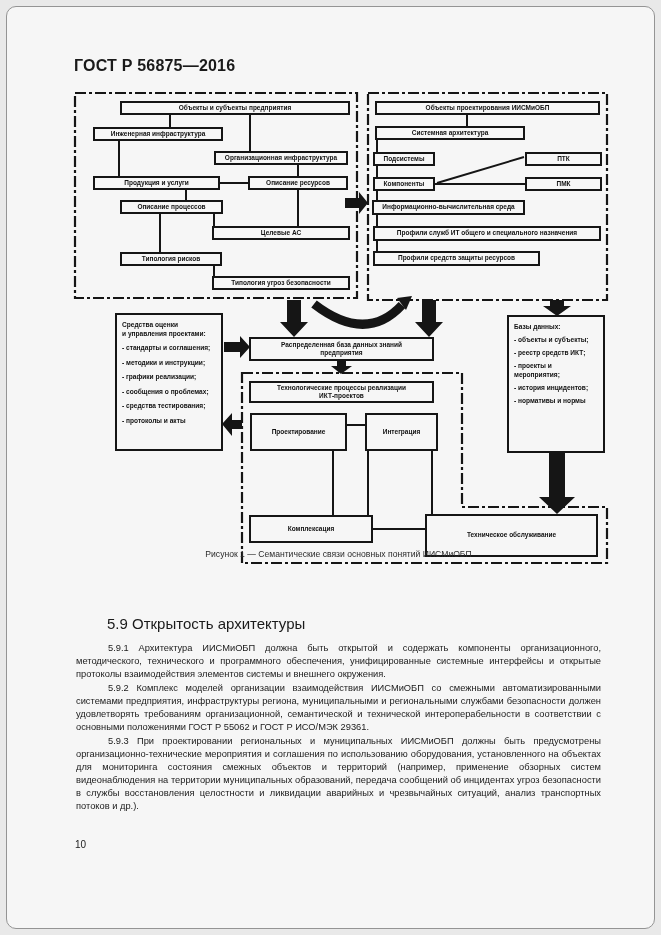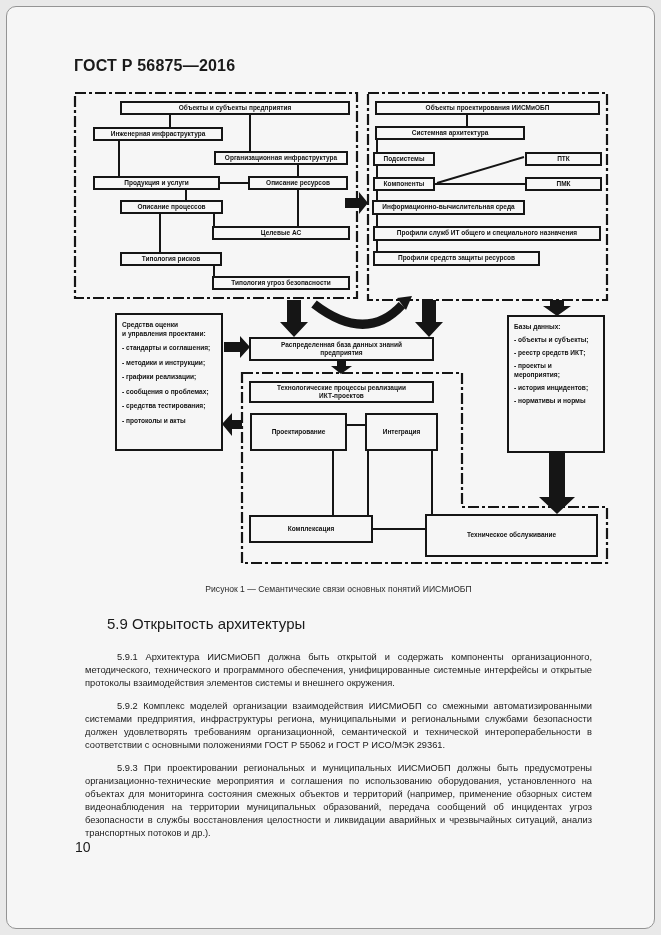--- a/index.html
+++ b/index.html
@@ -32,32 +32,32 @@
     position:absolute;box-sizing:border-box;
     border:2.5px solid #151515;background:#f6f6f6;
     font-weight:bold;font-size:6.6px;line-height:1.3;color:#111;
     padding:6px 4px 0 5px;text-align:left;
   }
   .lbox .li{margin-top:6px;}
   .lbox.db{border-width:2px;}
   .lbox.db .li{margin-top:4.5px;}
   .lbox .ttl{white-space:pre-line;}
   .caption{
-    left:75px;top:584px;width:527px;text-align:center;
+    left:75px;top:549px;width:527px;text-align:center;
     font-size:8.6px;color:#2b2b2b;
   }
   .sec-heading{
     left:107px;top:615px;font-size:15px;font-weight:normal;
   }
   .bodytext{
     left:75px;top:641px;width:527px;
     font-size:9.3px;line-height:13px;text-align:justify;
   }
-  .bodytext p{margin:10px;text-indent:32px;}
-  .pageno{left:75px;top:839px;font-size:14px;}
+  .bodytext p{margin:1px;text-indent:32px;}
+  .pageno{left:75px;top:839px;font-size:10px;}
 </style>
 </head>
 <body>
 
 <div class="page-surface"></div>
 
 <div class="abs doc-header">ГОСТ Р 56875—2016</div>
 
 <svg class="wires" width="661" height="580" viewBox="0 0 661 580">
 

